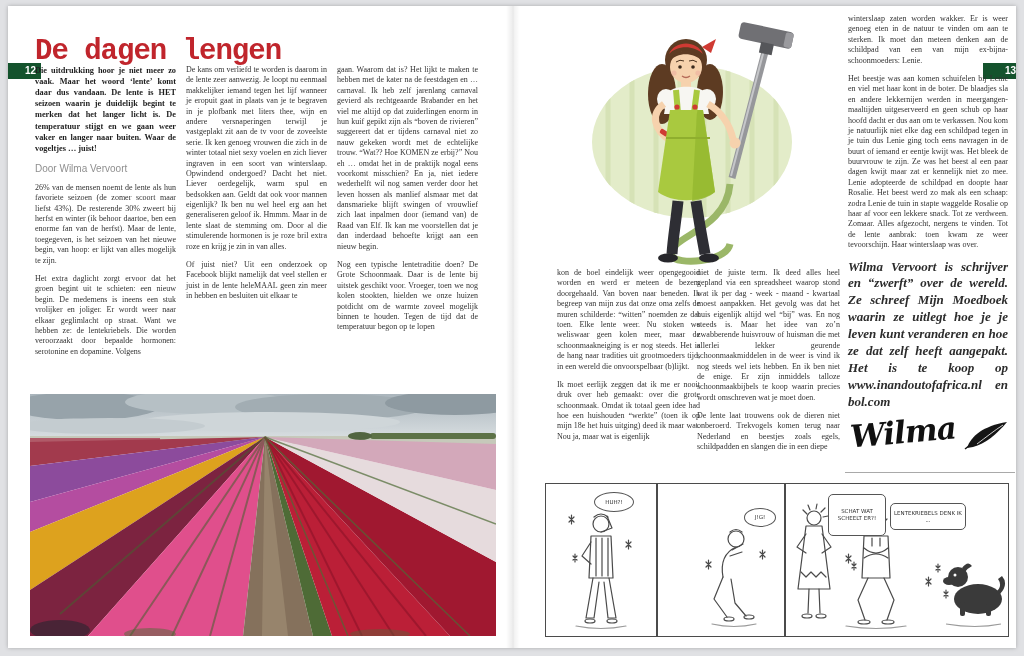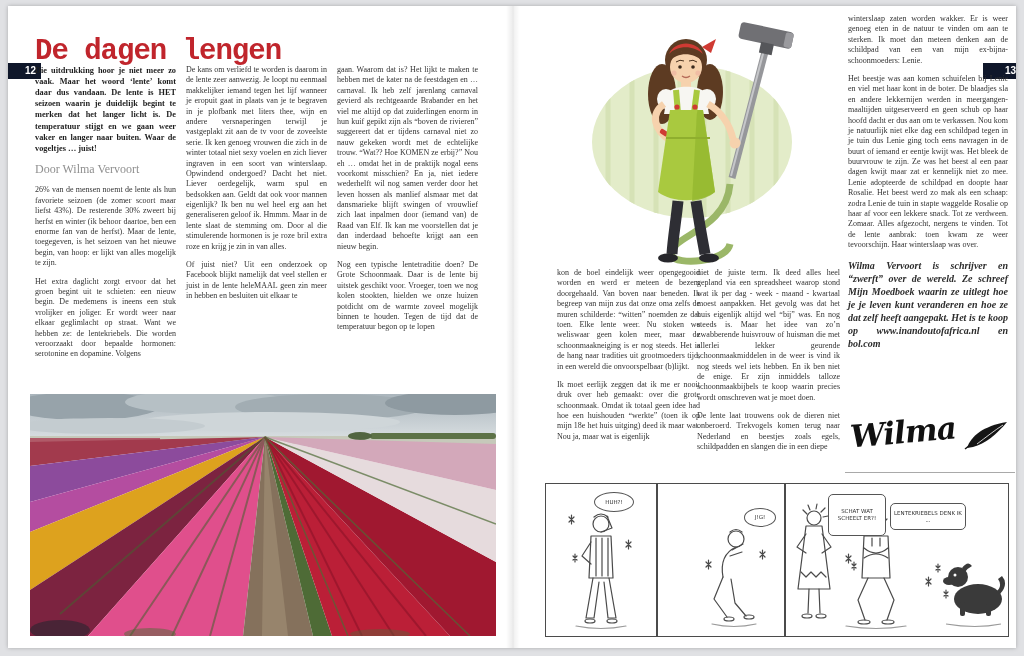--- a/index.html
+++ b/index.html
@@ -17,42 +17,42 @@
     background:linear-gradient(to right, rgba(0,0,0,0) 0%, rgba(0,0,0,.07) 45%, rgba(120,120,120,.18) 50%, rgba(0,0,0,.05) 60%, rgba(0,0,0,0) 100%);
     pointer-events:none;
   }
   .page-title{
     position:absolute;left:27px;top:12px;
     font-family:Liberation Mono, monospace;
     font-size:29px;line-height:1.05;color:#c0252c;letter-spacing:-1px;
   }
   .pagenum{
     position:absolute;top:57px;width:33px;height:16px;line-height:16px;
-    background:#0f172a;color:#fff;font-family:"Liberation Sans", sans-serif;
+    background:#14532d;color:#fff;font-family:"Liberation Sans", sans-serif;
     font-size:10px;font-weight:bold;box-sizing:border-box;
   }
   .pagenum.pn-left{left:0;text-align:right;padding-right:5px;}
   .pagenum.pn-right{right:0;text-align:right;padding-left:5px;}
   .col{
     position:absolute;width:141px;font-size:8px;line-height:1.3;
     text-align:justify;color:#333;
   }
   .col p{margin:0 0 8px 0;}
   .intro{font-size:8.3px;font-weight:bold;color:#1e1e1e;line-height:1.34;}
   .byline{
-    font-family:Liberation Serif, serif;color:#8f8f8f;
-    font-size:12px;margin:2px 0 9px 0;text-align:left;
+    font-family:Liberation Sans, sans-serif;color:#8f8f8f;
+    font-size:10px;margin:2px 0 9px 0;text-align:left;
   }
   .c1{left:27px;top:59px;}
   .c2{left:178px;top:59px;}
   .c3{left:329px;top:59px;}
   .c4{left:537px;top:262px;width:143px;margin-left:12px;}
   .c5{left:689px;top:262px;width:143px;}
   .c6{left:840px;top:8px;width:160px;}
-  .bio{font-style:italic;font-weight:bold;font-size:10px;color:#2c2c2c;}
+  .bio{font-style:italic;font-weight:bold;font-size:13px;color:#2c2c2c;}
   .photo{position:absolute;left:22px;top:388px;width:466px;height:242px;}
   .illustration{position:absolute;left:572px;top:0;width:240px;height:260px;}
   .signature{position:absolute;left:842px;top:408px;width:165px;height:56px;}
   .signature-script{
     font-family:"DejaVu Serif", serif;font-style:italic;font-weight:bold;
     font-size:31px;color:#111;display:inline-block;transform:rotate(-5deg);
     letter-spacing:-1px;
   }
   .feather{position:absolute;right:6px;top:6px;}
   .rule{position:absolute;left:837px;top:466px;width:170px;border-top:1px solid #a9a9a9;}

